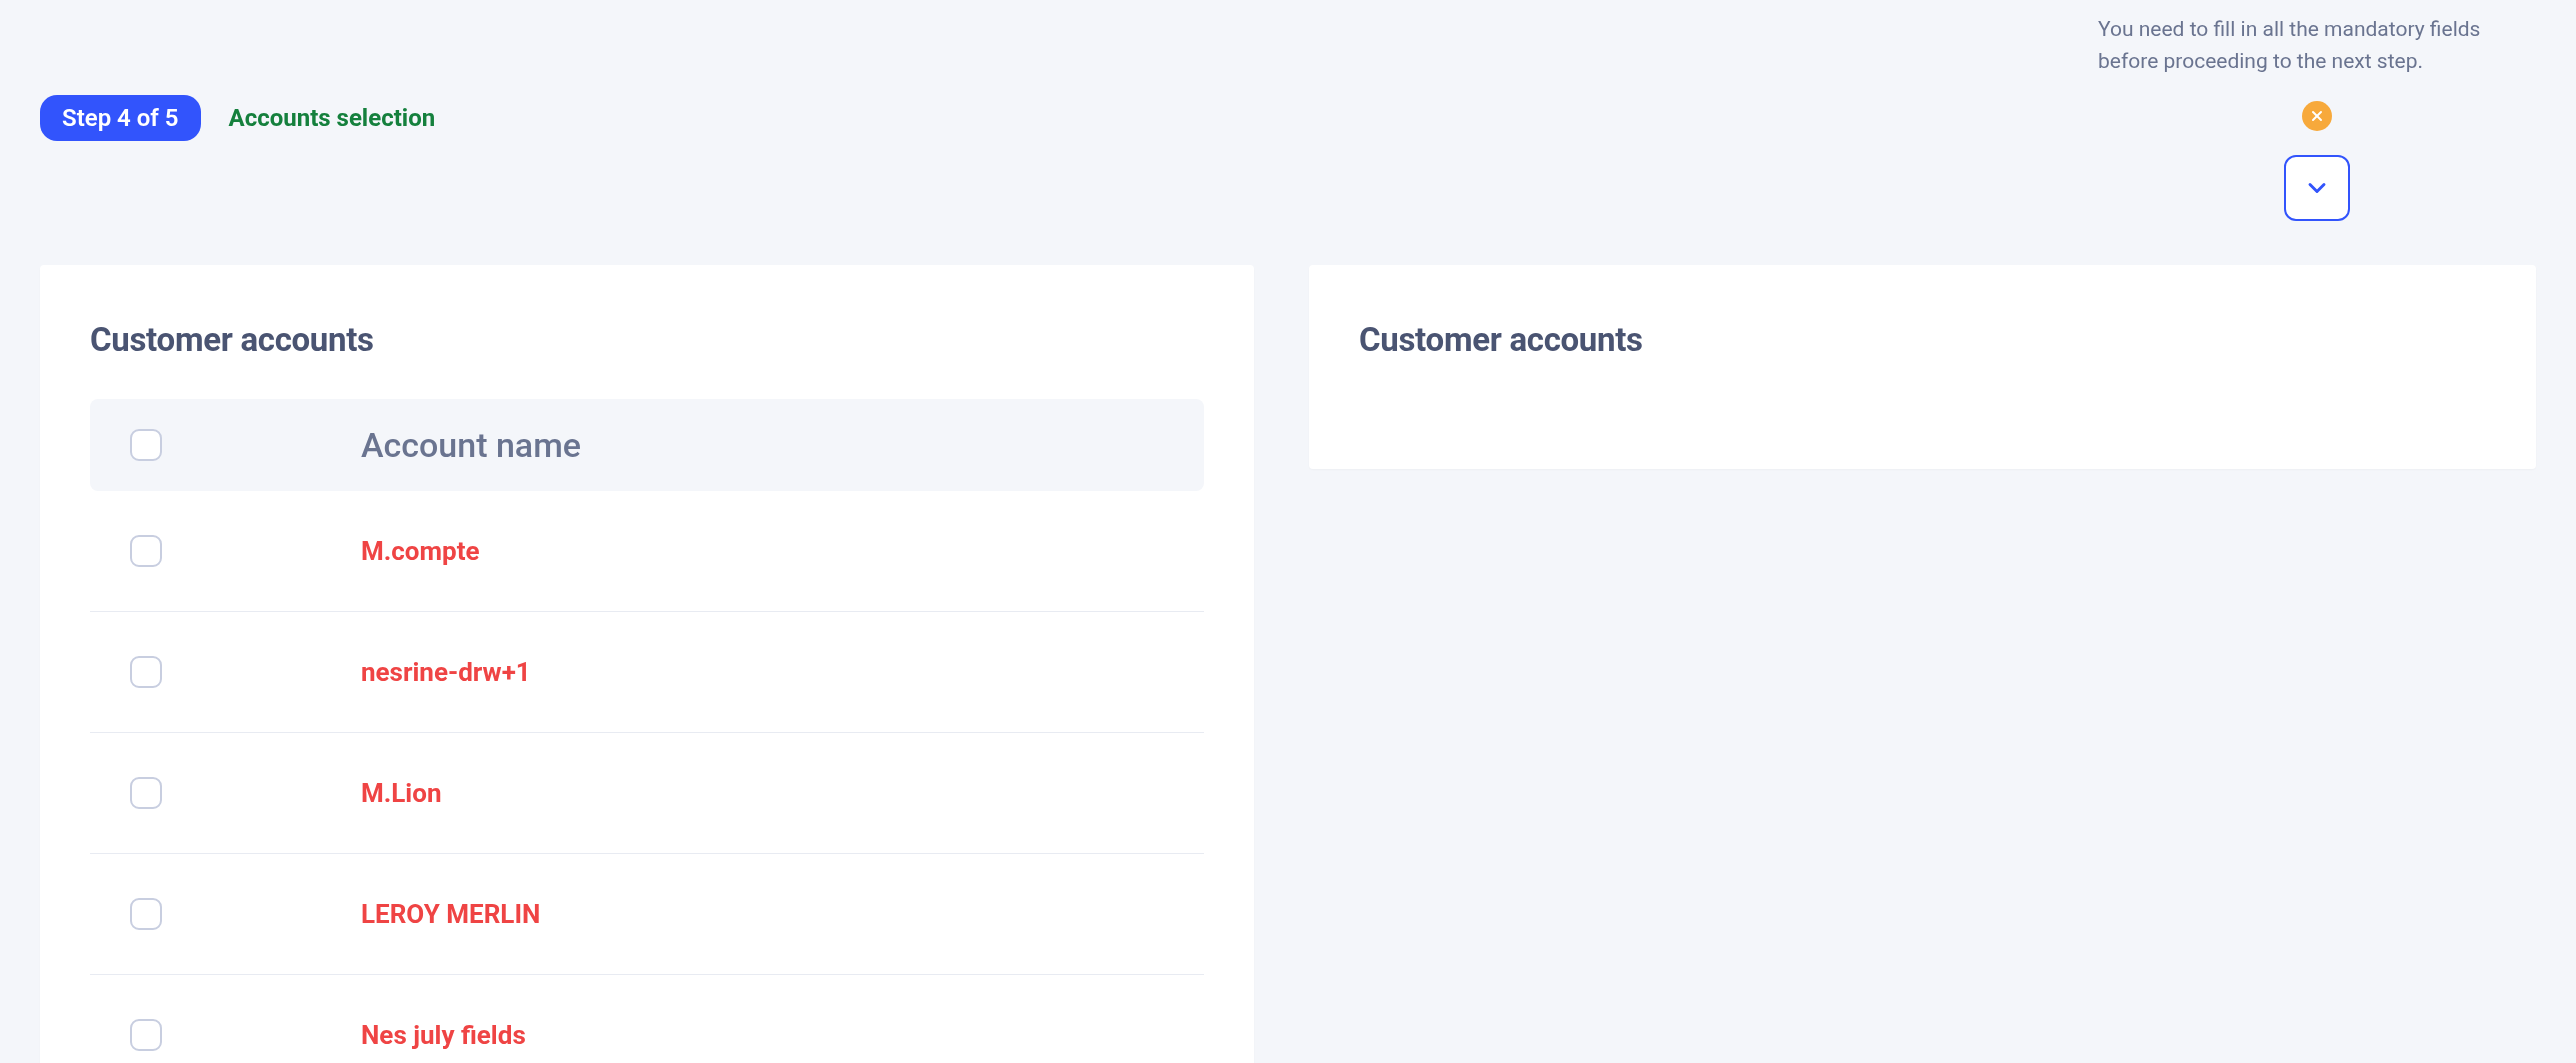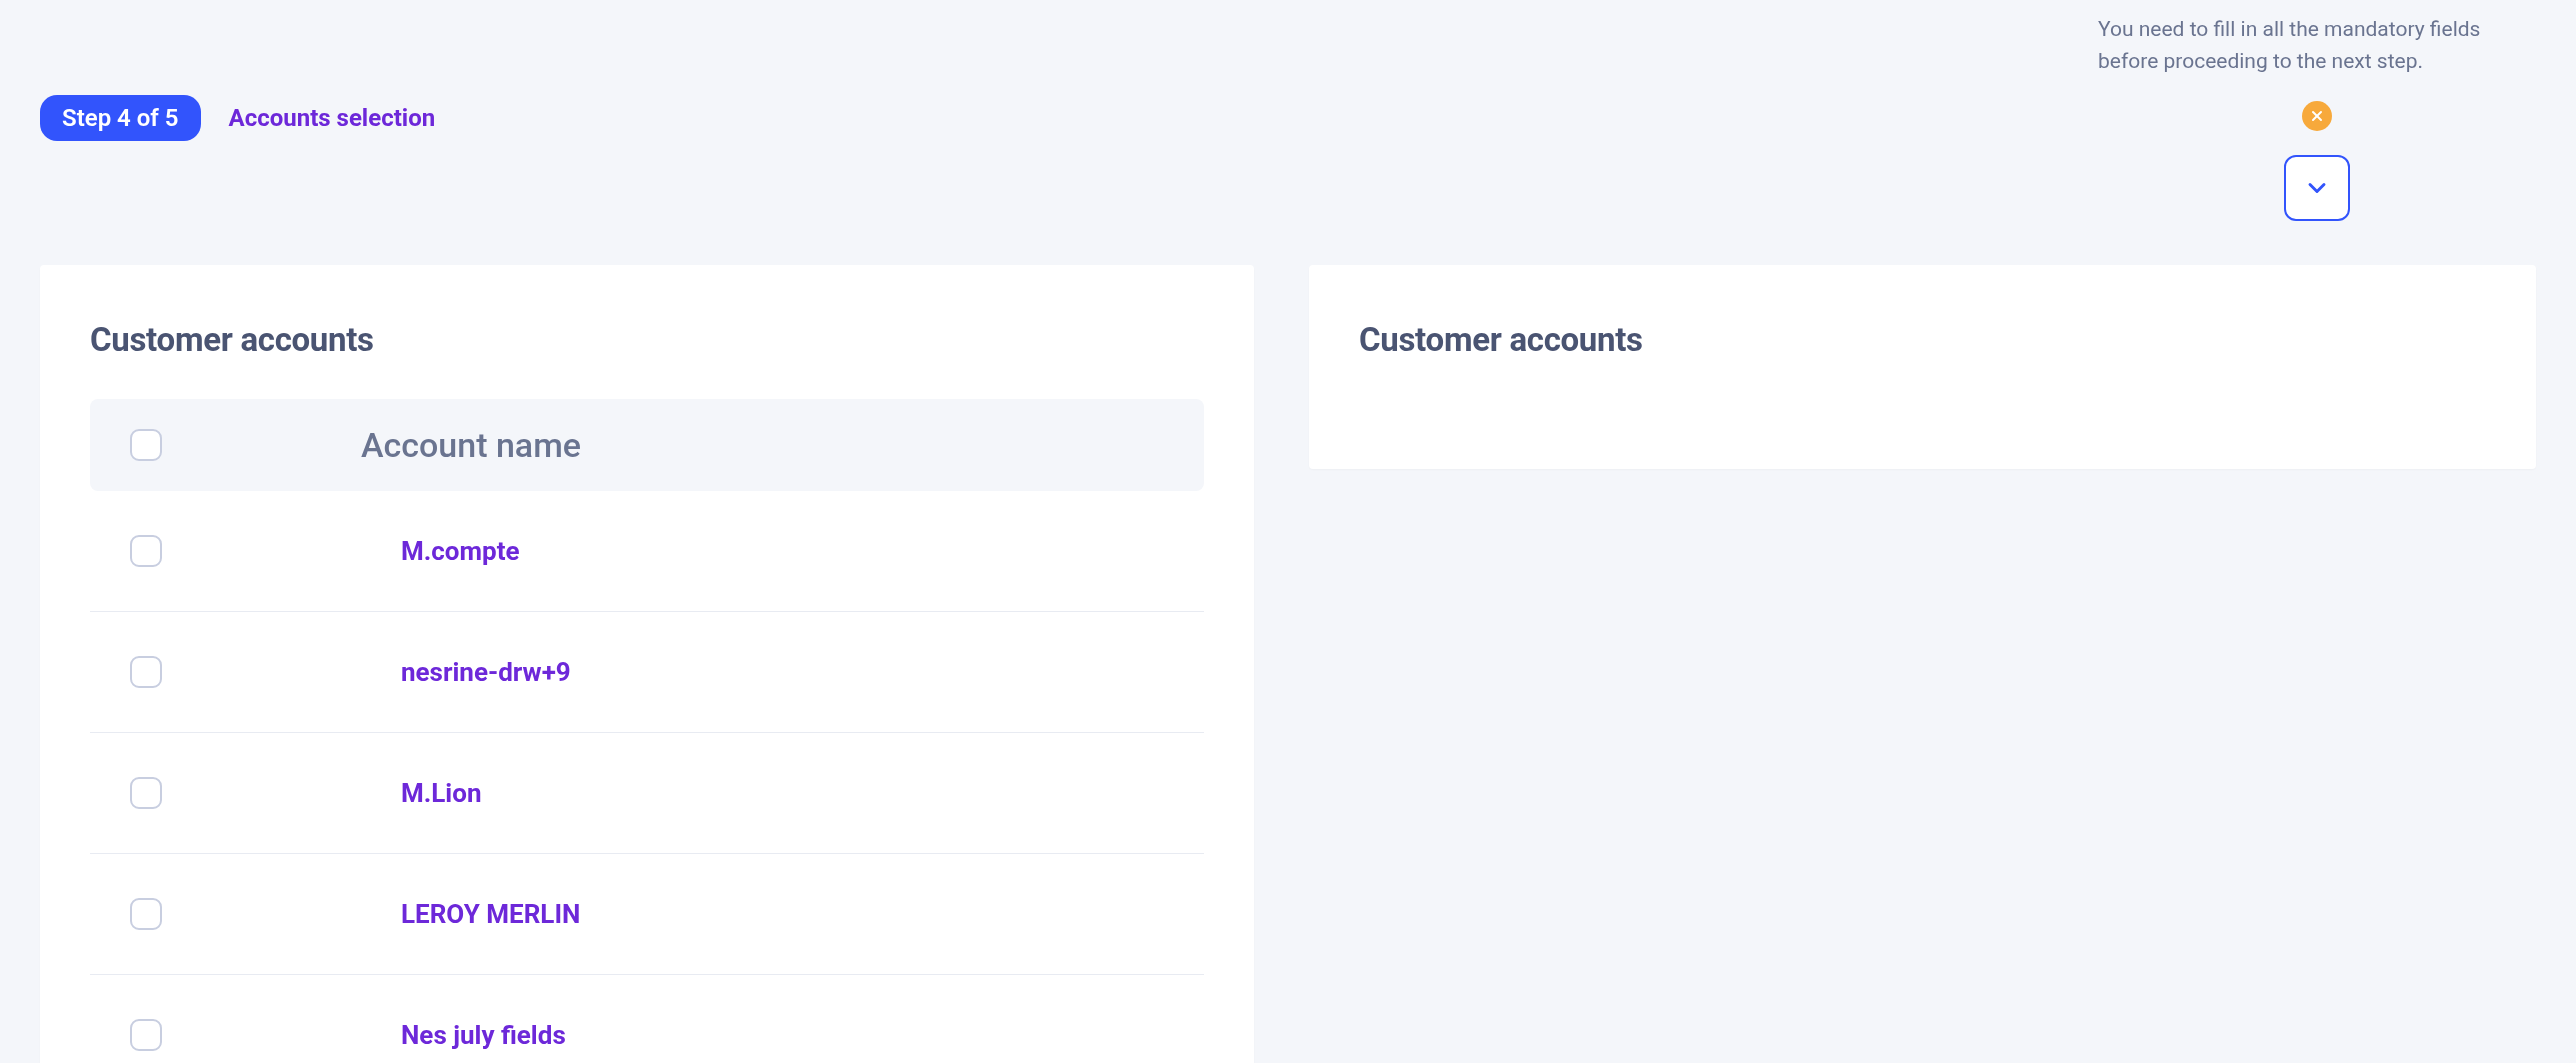--- a/index.html
+++ b/index.html
@@ -30,21 +30,21 @@
     .step-badge {
       background: #3254fc;
       color: #ffffff;
       padding: 11px 22px;
       border-radius: 17px;
       font-size: 24px;
       font-weight: 600;
       line-height: 1;
     }
     .page-title {
-      color: #6d28d9;
+      color: #15803d;
       font-size: 24px;
       font-weight: 700;
     }
     .header-right {
       display: flex;
       align-items: center;
       gap: 24px;
       flex-direction: column;
     }
     .warning-text {
@@ -136,24 +136,23 @@
       flex-shrink: 0;
     }
     .table-row {
       display: flex;
       align-items: center;
       padding: 44px 40px;
       gap: 199px;
       border-bottom: 1px solid #e8ebf2;
     }
     .account-name {
-      color: #6d28d9;
+      color: #ef4444;
       font-size: 26px;
       font-weight: 700;
-      margin-left: 40px;
     }
   </style>
 </head>
 <body>
 
 <div class="header-bar">
   <div class="header-left">
     <div class="step-badge">Step 4 of 5</div>
     <div class="page-title">Accounts selection</div>
   </div>
@@ -183,21 +182,21 @@
       <div class="column-header-text">Account name</div>
     </div>
 
     <div class="table-row">
       <div class="checkbox"></div>
       <div class="account-name">M.compte</div>
     </div>
 
     <div class="table-row">
       <div class="checkbox"></div>
-      <div class="account-name">nesrine-drw+9</div>
+      <div class="account-name">nesrine-drw+1</div>
     </div>
 
     <div class="table-row">
       <div class="checkbox"></div>
       <div class="account-name">M.Lion</div>
     </div>
 
     <div class="table-row">
       <div class="checkbox"></div>
       <div class="account-name">LEROY MERLIN</div>

